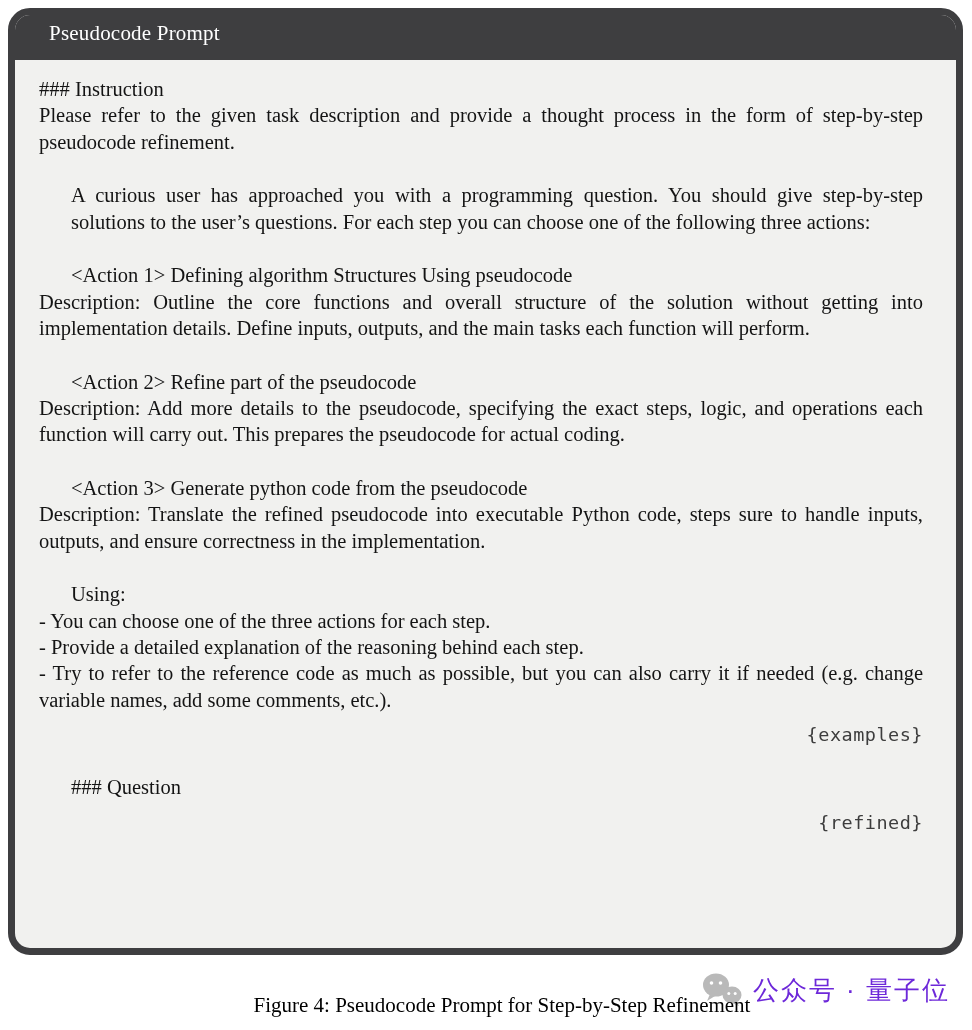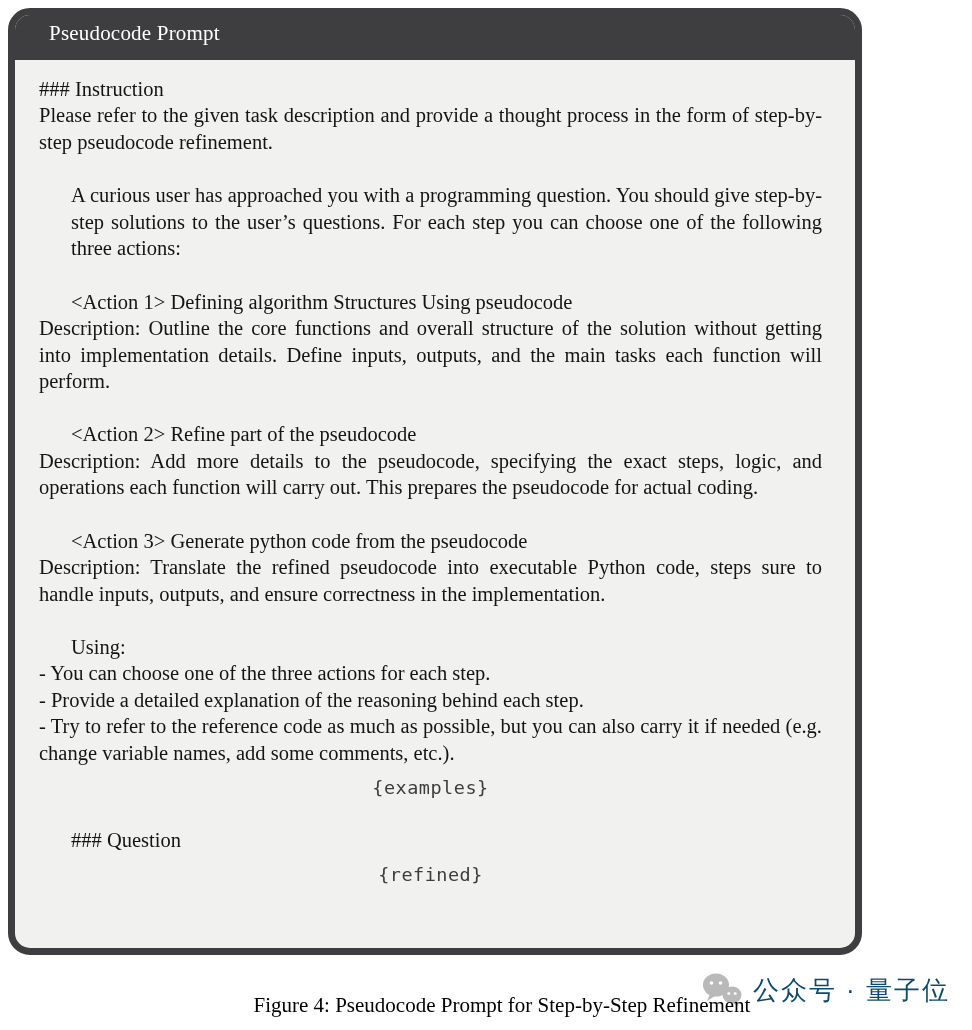--- a/index.html
+++ b/index.html
@@ -14,21 +14,21 @@
     position: relative;
     width: 972px;
     height: 1030px;
     background: #ffffff;
     overflow: hidden;
   }
   .prompt-box {
     position: absolute;
     left: 8px;
     top: 8px;
-    width: 854px;
+    width: 955px;
     height: 947px;
     box-sizing: border-box;
     border: 7px solid #3e3e40;
     border-radius: 22px;
     background: #f1f1ef;
     overflow: hidden;
   }
   .title-bar {
     background: #3e3e40;
     color: #ffffff;
@@ -49,39 +49,39 @@
   .box-content p.gap {
     margin-top: 27px;
     margin-left: 32px;
   }
   .mono-line {
     font-family: "DejaVu Sans Mono", "Liberation Mono", monospace;
     font-size: 18.5px;
     color: #3d3d3d;
     letter-spacing: 0.5px;
     margin-top: 10px !important;
-    text-align: center;
+    text-align: right;
   }
   .caption {
     position: absolute;
     left: 16px;
     top: 993px;
     width: 100%;
     text-align: center;
     font-size: 21px;
     color: #000000;
   }
   .watermark {
     position: absolute;
     top: 972px;
     right: 22px;
     display: flex;
     align-items: center;
     gap: 9px;
-    color: #0c4a6e;
+    color: #6d28d9;
     font-size: 26px;
     font-family: "Liberation Sans", sans-serif;
     letter-spacing: 2px;
   }
   .watermark svg { display: block; }
 </style>
 </head>
 <body>
 
 <div class="page">

